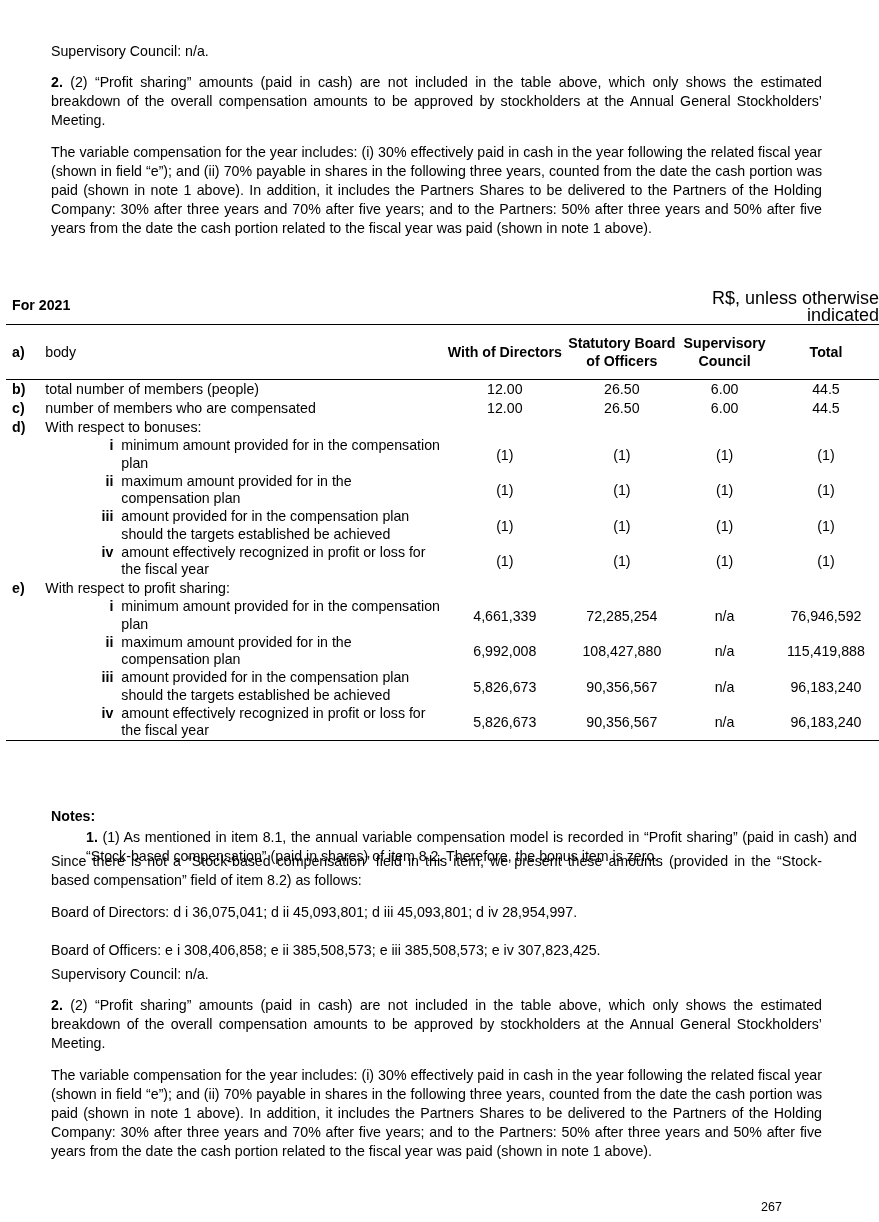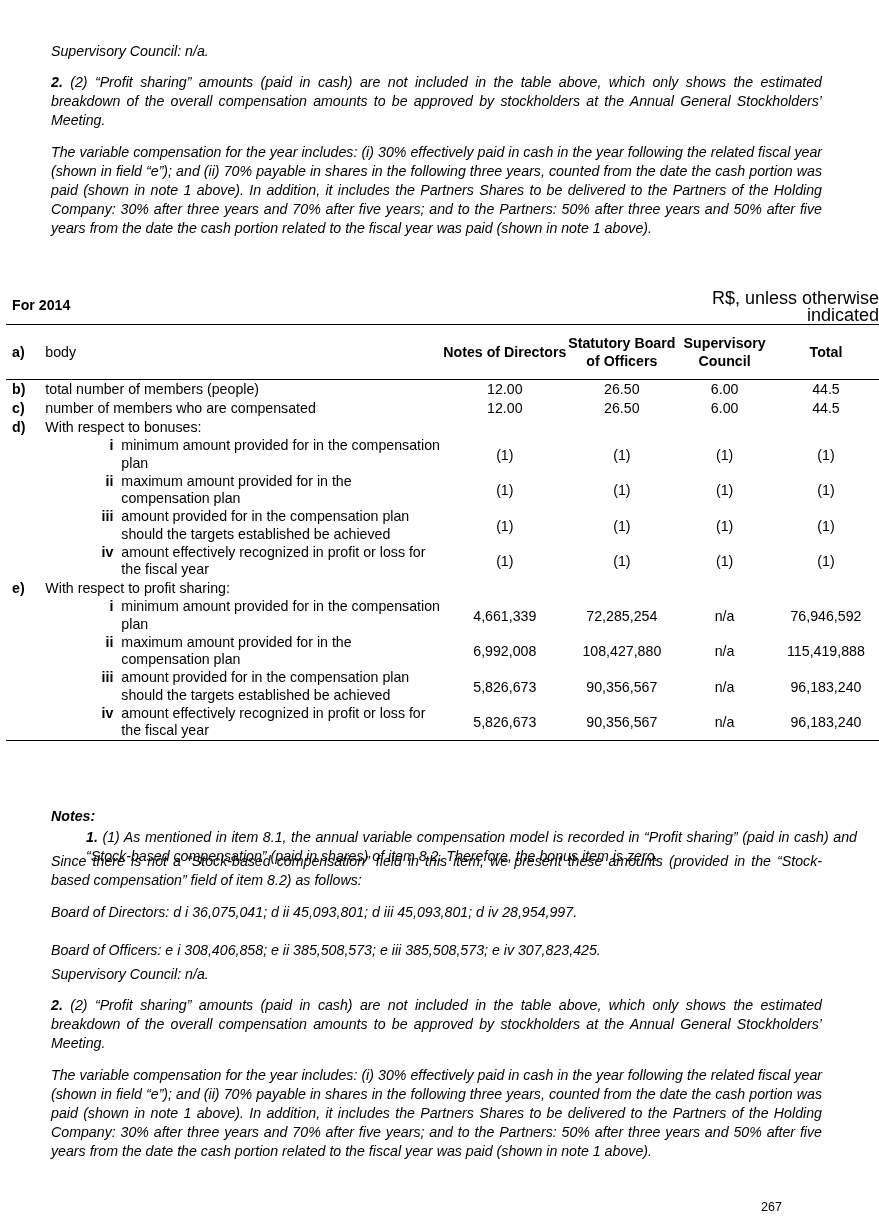--- a/index.html
+++ b/index.html
@@ -1,18 +1,18 @@
 <!DOCTYPE html>
 <html><head>
 <meta charset="utf-8">
 <style>
   html, body { margin:0; padding:0; background:#ffffff; }
   body { width:879px; height:1222px; position:relative; overflow:hidden;
          font-family:"Liberation Sans", sans-serif; color:#000; font-size:14.2px; }
-  .para { position:absolute; left:51px; width:771px; line-height:19px; text-align:justify; margin:0;font-style:italic; }
+  .para { position:absolute; left:51px; width:771px; line-height:19px; text-align:justify; margin:0; }
   .b { font-weight:bold; }
 
   .tbl-title { position:absolute; left:12px; top:297px; font-weight:bold; font-size:14.2px; }
   .unit { position:absolute; right:0; top:290px; text-align:right; line-height:17px; font-size:18px; }
 
   table.comp { position:absolute; left:6px; top:324px; width:873px; border-collapse:collapse; font-size:14.2px; }
   table.comp td, table.comp th { padding:0; vertical-align:middle; }
   table.comp thead th { border-top:1.4px solid #000; border-bottom:1.4px solid #000; height:54px; font-weight:bold; line-height:18px; }
   table.comp tbody tr.last td { border-bottom:1.4px solid #000; }
   .c-letter { width:34px; padding-left:6px !important; font-weight:bold; text-align:left; }
@@ -29,32 +29,32 @@
   tr.double td { height:35.5px; }
   .pageno { position:absolute; left:761px; top:1200px; font-size:12.5px;text-align:right; }
 </style>
 </head>
 <body>
 
 <p class="para" style="top:42px;">Supervisory Council: n/a.</p>
 <p class="para" style="top:73px;"><span class="b">2.</span><span> (2) “Profit sharing” amounts (paid in cash) are not included in the table above, which only shows the estimated breakdown of the overall compensation amounts to be approved by stockholders at the Annual General Stockholders’ Meeting.</span></p>
 <p class="para" style="top:143px;">The variable compensation for the year includes: (i) 30% effectively paid in cash in the year following the related fiscal year (shown in field “e”); and (ii) 70% payable in shares in the following three years, counted from the date the cash portion was paid (shown in note 1 above). In addition, it includes the Partners Shares to be delivered to the Partners of the Holding Company: 30% after three years and 70% after five years; and to the Partners: 50% after three years and 50% after five years from the date the cash portion related to the fiscal year was paid (shown in note 1 above).</p>
 
-<div class="tbl-title">For 2014</div>
+<div class="tbl-title">For 2021</div>
 <div class="unit">
   <div>R$, unless otherwise</div>
   <div>indicated</div>
 </div>
 
 <table class="comp">
   <thead>
     <tr>
       <th class="c-letter">a)</th>
       <th class="c-label" style="font-weight:normal;margin-top:24px;">body</th>
-      <th class="c-num c-bod">Notes of Directors</th>
+      <th class="c-num c-bod">With of Directors</th>
       <th class="c-num c-sbo">Statutory Board of Officers</th>
       <th class="c-num c-sup">Supervisory Council</th>
       <th class="c-num c-tot">Total</th>
     </tr>
   </thead>
   <tbody>
     <tr class="single">
       <td class="c-letter">b)</td>
       <td class="c-label">total number of members (people)</td>
       <td class="c-num">12.00</td>

